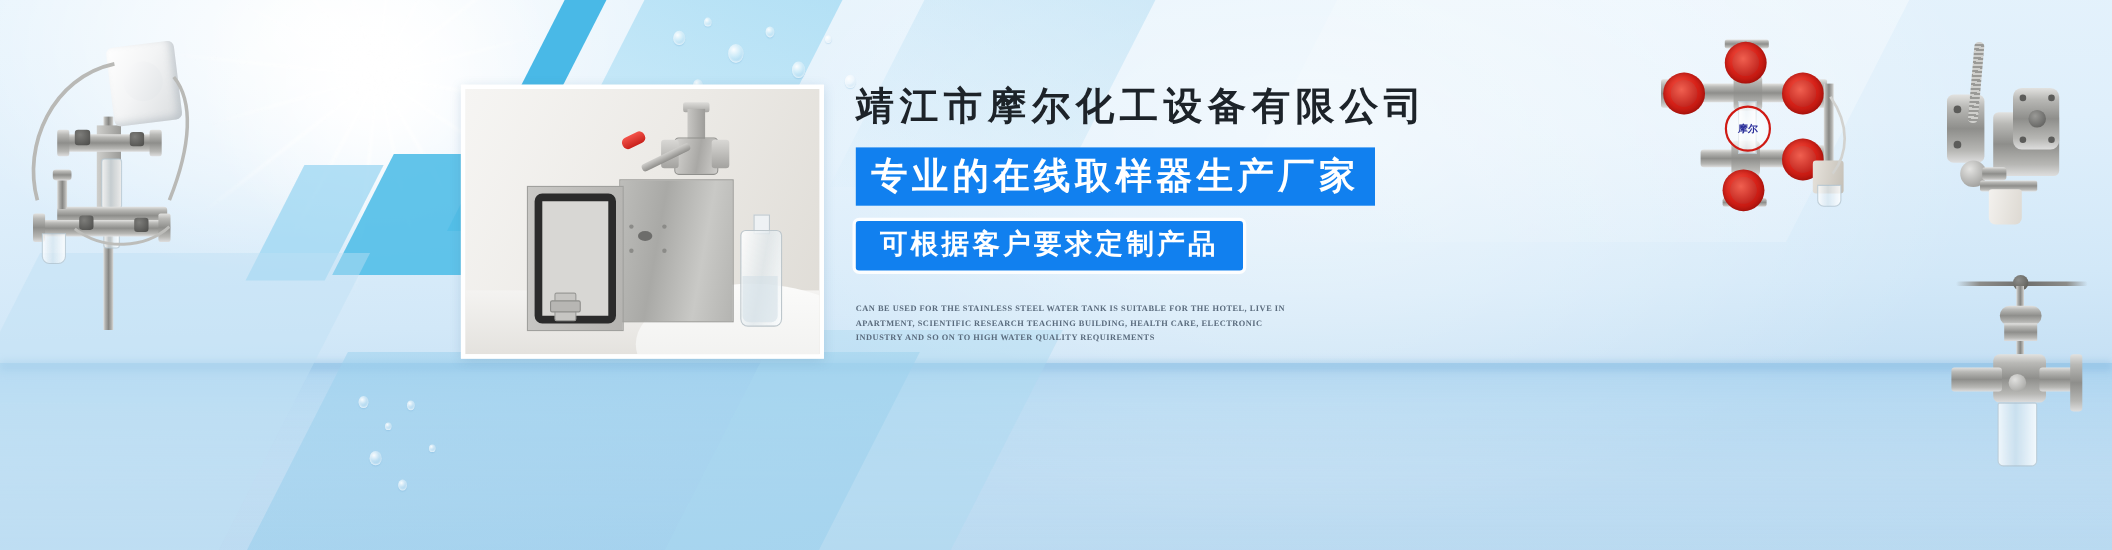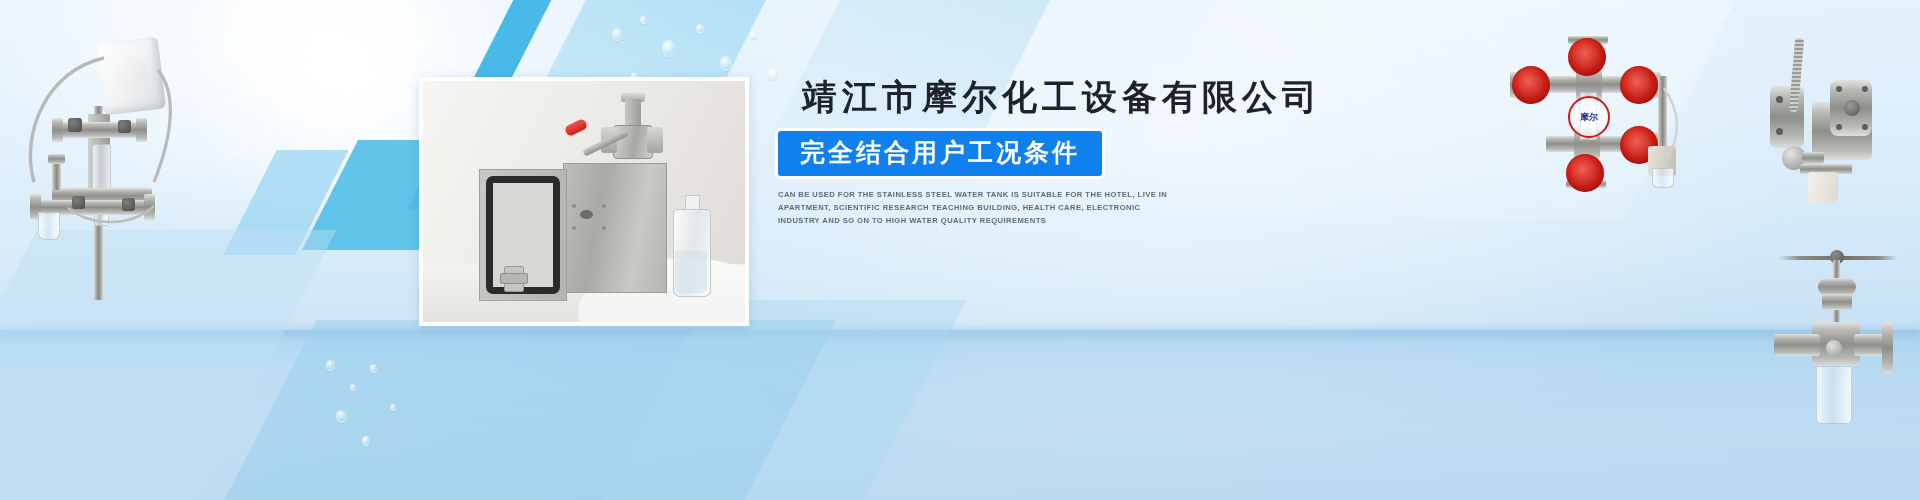--- a/index.html
+++ b/index.html
@@ -117,32 +117,32 @@
   .wheel-hub{position:absolute;left:50%;top:50%;width:26%;height:26%;margin:-13% 0 0 -13%;
     border-radius:50%;background:radial-gradient(circle at 40% 35%,#d8d8d6,#888885);}
   .glass{background:linear-gradient(90deg,rgba(255,255,255,.75),rgba(215,228,236,.55) 45%,rgba(255,255,255,.8));
     border:1px solid rgba(170,190,202,.7);}
 
   
   .textblock{position:absolute;left:778px;top:78px;width:640px;}
   .company{
     font-family:"DejaVu Serif","Liberation Serif",serif;
     font-size:35px;font-weight:700;letter-spacing:5px;color:#1d2329;
-    line-height:1.1;white-space:nowrap;margin-left:24px;}
+    line-height:1.1;white-space:nowrap;}
   .headline{display:inline-block;margin-top:17px;background:#1180ef;color:#ffffff;
     font-size:33px;font-weight:700;letter-spacing:4px;line-height:1;
     padding:9px 14px 11px 14px;white-space:nowrap;}
   .subline{margin-top:14px;font-size:25px;font-weight:700;letter-spacing:1px;color:#22303b;
     line-height:1.25;white-space:nowrap;
     text-shadow:0 1px 0 rgba(255,255,255,.65);}
   .cta{display:inline-block;margin-top:14px;background:#1180ef;color:#ffffff;
     font-size:25px;font-weight:700;letter-spacing:3px;line-height:1;
     padding:9px 22px 11px 22px;border-radius:3px;white-space:nowrap;
     box-shadow:0 0 0 3px rgba(255,255,255,.9);}
-  .entext{margin-top:12px;width:400px;font-family:Liberation Sans, sans-serif;
+  .entext{margin-top:28px;width:400px;font-family:Liberation Serif, serif;
     font-size:7.6px;line-height:1.75;letter-spacing:.45px;color:#5a6b7d;
     text-transform:uppercase;font-weight:600;}
 
   
   .brand{position:absolute;left:245px;top:452px;display:flex;align-items:flex-start;
     color:#ffffff;font-family:"DejaVu Serif","Liberation Serif",serif;
     font-weight:700;font-size:34px;letter-spacing:1px;
     text-shadow:1px 1px 0 rgba(120,175,215,.85), -1px 0 0 rgba(255,255,255,.5);}
   .brand .reg{font-size:17px;margin-left:7px;margin-top:2px;}
 
@@ -373,18 +373,19 @@
     <div class="metal" style="position:absolute;left:2px;top:108px;width:46px;height:22px;border-radius:3px;"></div>
     <div class="metal" style="position:absolute;left:82px;top:108px;width:34px;height:22px;border-radius:3px;"></div>
     <div class="metal" style="position:absolute;left:110px;top:96px;width:11px;height:52px;border-radius:3px;"></div>
     <div style="position:absolute;left:54px;top:114px;width:16px;height:16px;border-radius:50%;
                 background:radial-gradient(circle at 36% 32%,#e0e0de,#9b9b98);"></div>
     <div class="glass" style="position:absolute;left:44px;top:140px;width:34px;height:56px;border-radius:2px 2px 5px 5px;"></div>
   </div>
 
   <div class="textblock">
     <div class="company">靖江市摩尔化工设备有限公司</div>
-    <div><span class="cta">完全结合用户工况条件</span></div>
+    <div><span class="headline">专业的在线取样器生产厂家</span></div>
+    <div><span class="cta">可根据客户要求定制产品</span></div>
     <div class="entext">CAN BE USED FOR THE STAINLESS STEEL WATER TANK IS SUITABLE FOR THE HOTEL, LIVE IN APARTMENT, SCIENTIFIC RESEARCH TEACHING BUILDING, HEALTH CARE, ELECTRONIC INDUSTRY AND SO ON TO HIGH WATER QUALITY REQUIREMENTS</div>
   </div>
 
 
 </div>
 
 </body></html>

